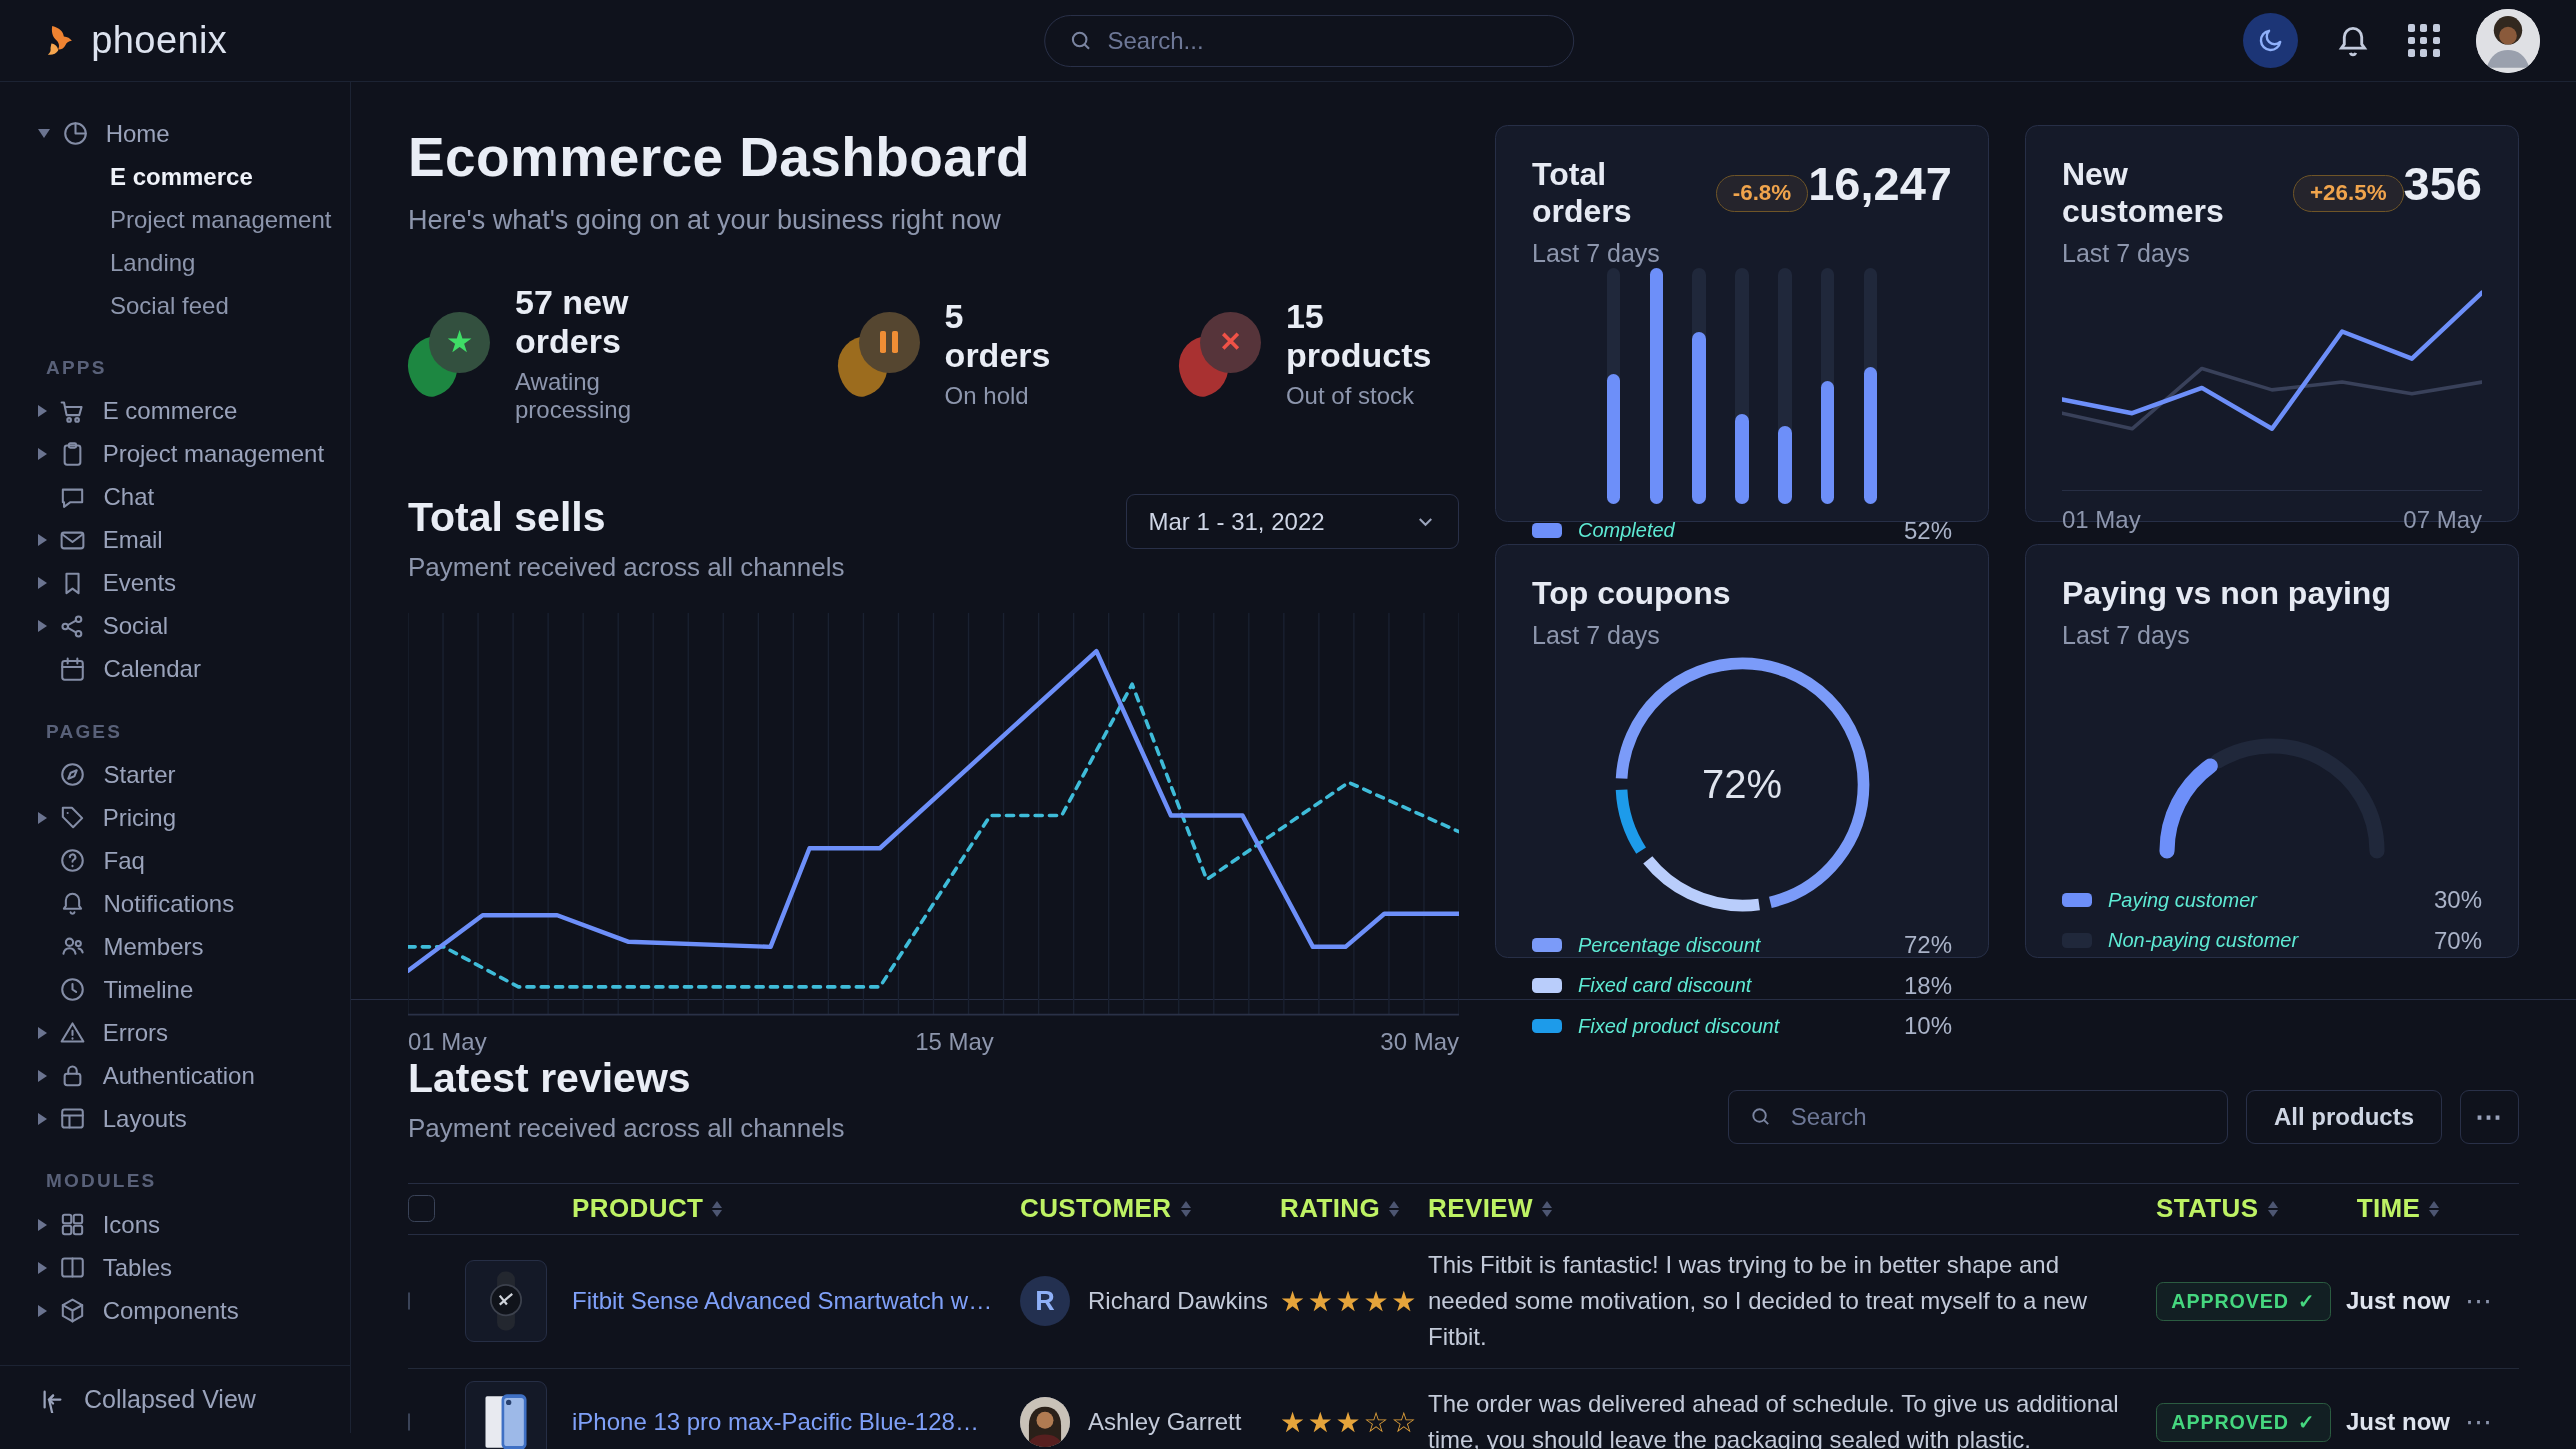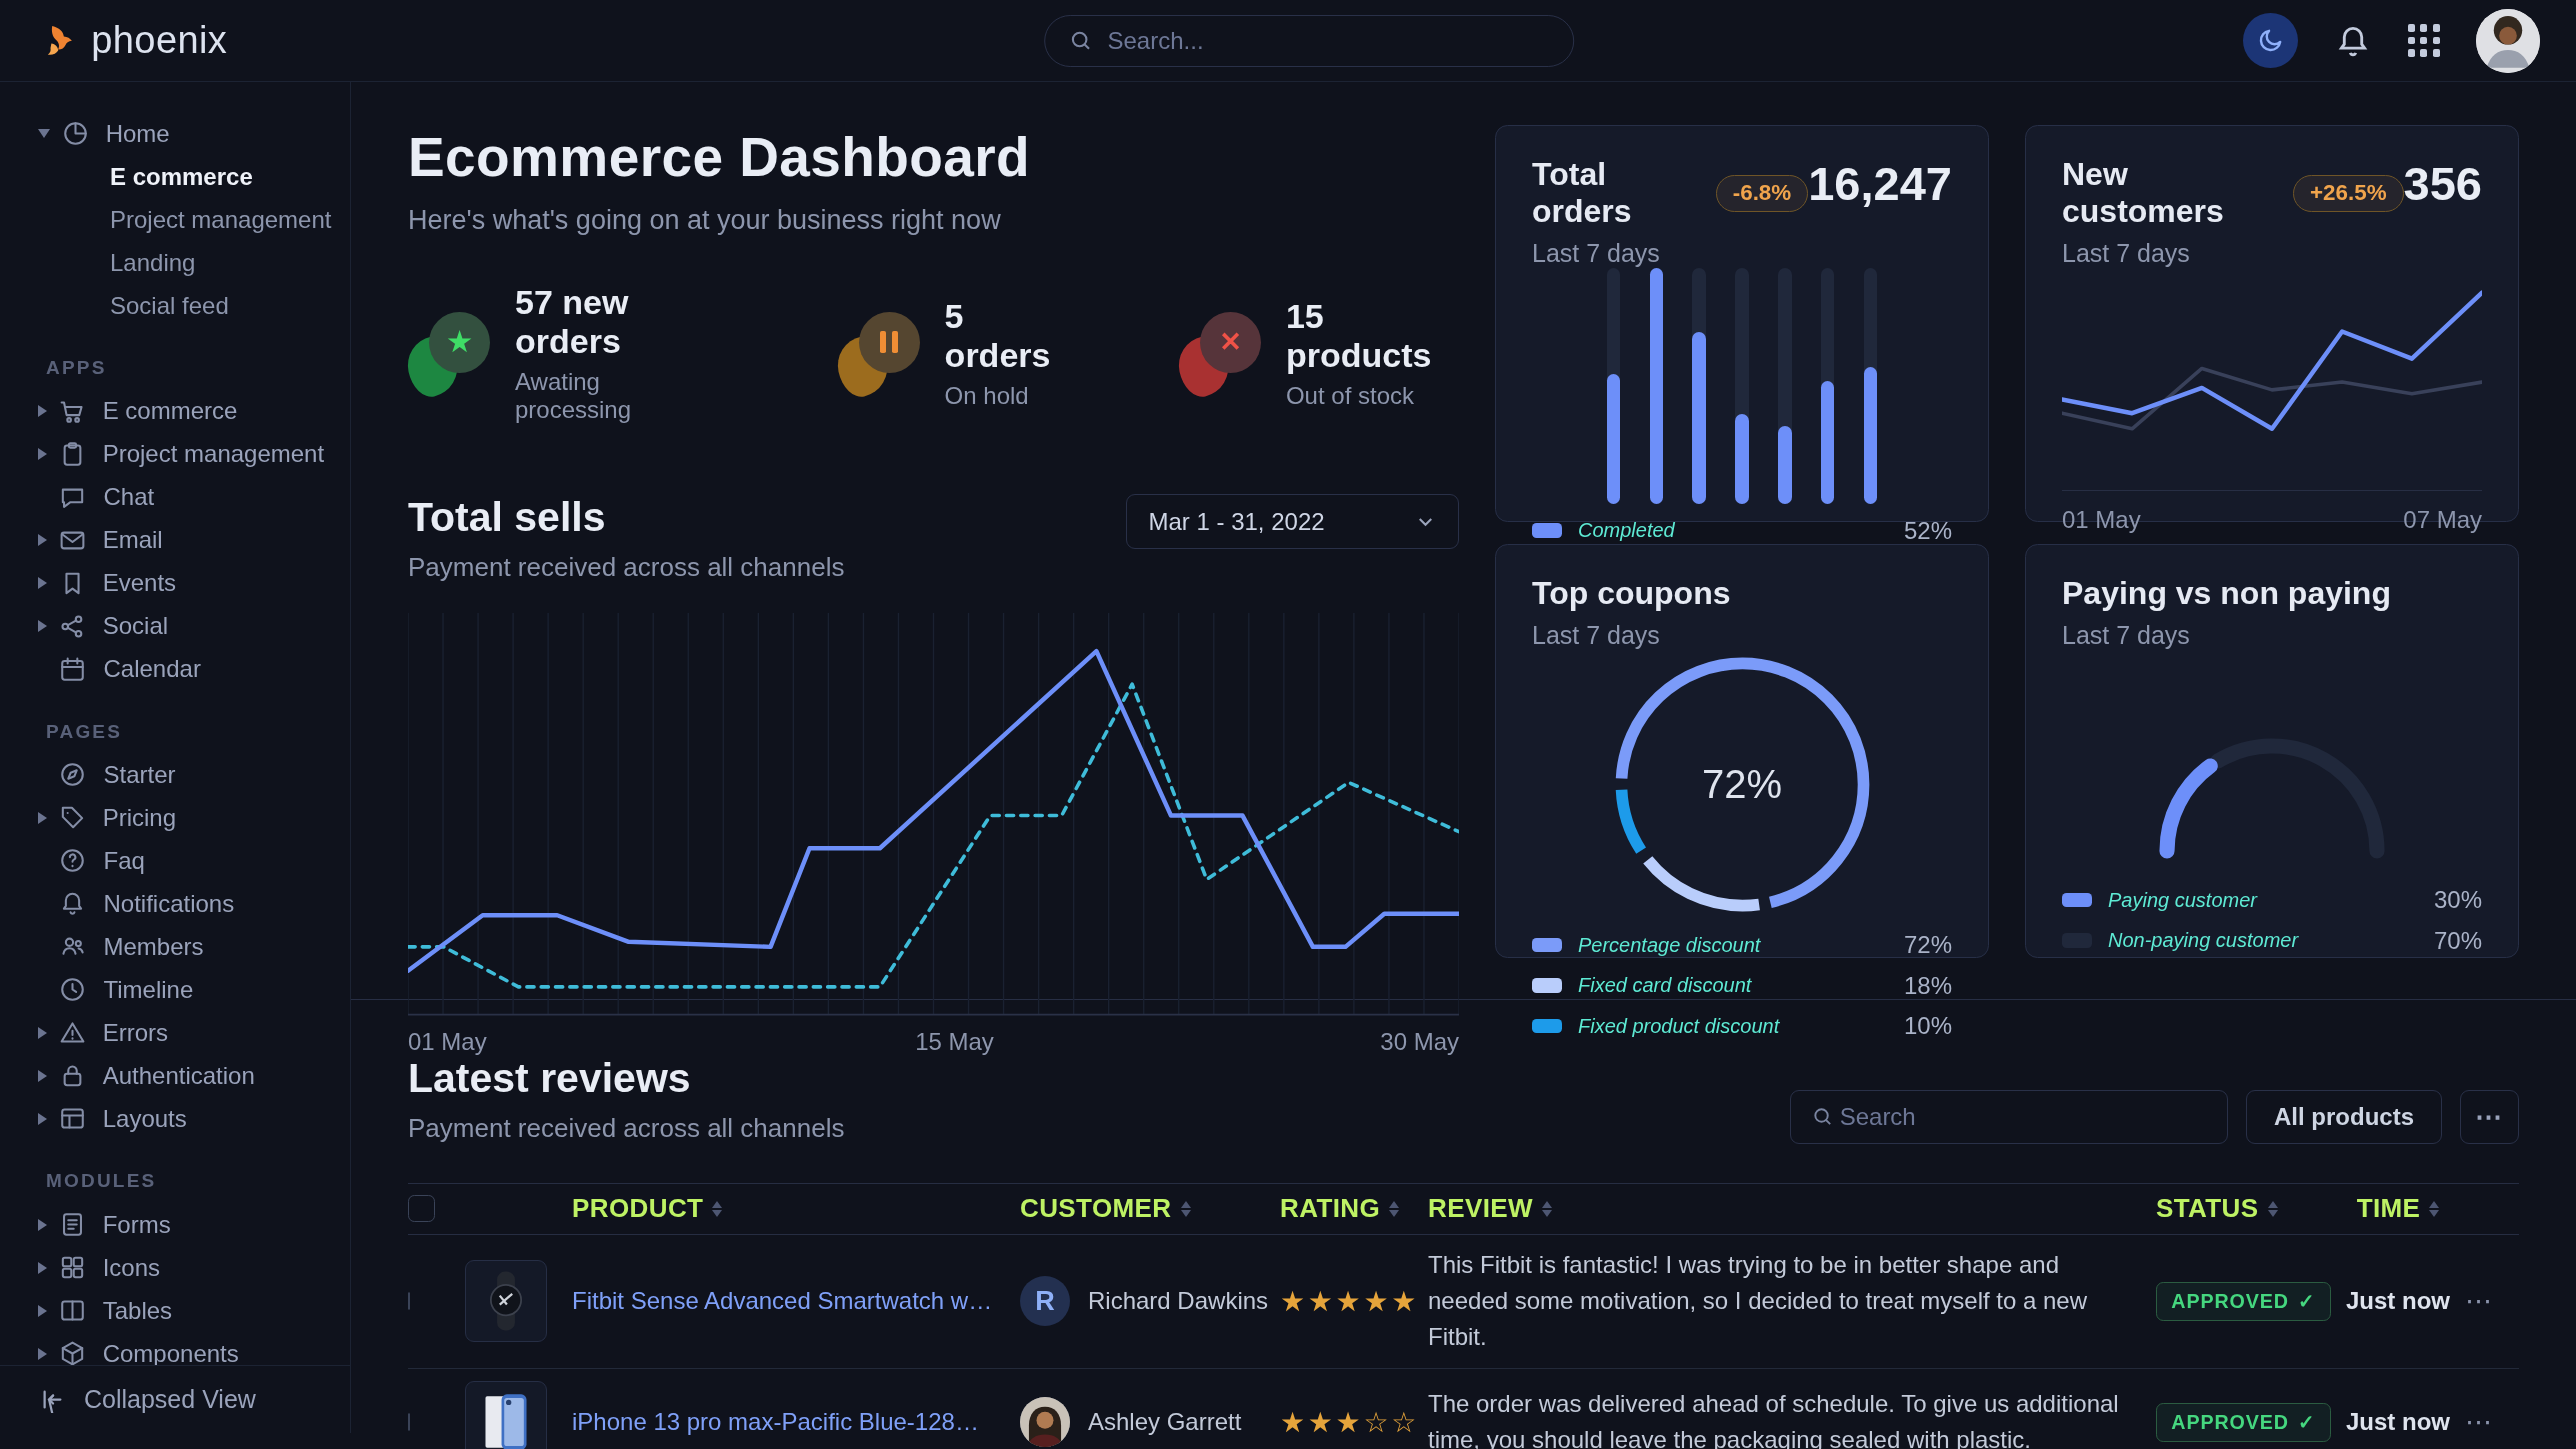--- a/index.html
+++ b/index.html
@@ -103,21 +103,21 @@
   .cust-xlabels { display:flex; justify-content:space-between; border-top:1.8px solid #272e44; margin-top:5.4px; padding-top:14.3px; font-size:24px; color:#8d96ad; }
   
   .donut-wrap { flex:1; display:flex; align-items:center; justify-content:center; position:relative; }
   .donut-center { position:absolute; font-size:40px; color:#dfe4ee; }
   
   .gauge-wrap { flex:1; display:flex; align-items:center; justify-content:center; }
   
   .section-divider { height:1.8px; background:#272e44; margin:41px -57px 0 -57px; }
   .reviews-head { display:flex; justify-content:space-between; align-items:flex-end; margin-top:55px; }
   .reviews-tools { display:flex; gap:18px; align-items:center; }
-  .tbl-search { width:438px; height:54px; border:1.8px solid #293048; border-radius:9px; display:flex; align-items:center; gap:6px; padding:0 19.7px; color:#6d7796; font-size:24px; }
+  .tbl-search { width:500px; height:54px; border:1.8px solid #293048; border-radius:9px; display:flex; align-items:center; gap:19px; padding:0 19.7px; color:#6d7796; font-size:24px; }
   .btn-outline { height:54px; padding:0 27px; border:1.8px solid #293048; border-radius:9px; background:transparent; color:#ced5e3; font-size:24px; font-weight:bold; display:flex; align-items:center; cursor:pointer; }
   .btn-more { height:54px; width:59px; justify-content:center; padding:0; color:#9aa3bb; font-size:27px; letter-spacing:1.8px; }
   
   .table { margin-top:39px; }
   .t-grid { display:grid; grid-template-columns:57px 107px 448px 260px 148px 1fr 175px 134px 54px; align-items:center; }
   .t-head { height:52px; border-top:1.8px solid #262d42; border-bottom:1.8px solid #262d42; }
   .t-col { display:flex; align-items:center; gap:9px; font-size:26px; font-weight:bold; color:#bef264; letter-spacing:0.4px; }
   .t-col.center { justify-content:center; }
   .sort { display:flex; flex-direction:column; gap:2.7px; }
   .sort i { width:0; height:0; border-left:5.4px solid transparent; border-right:5.4px solid transparent; }
@@ -378,30 +378,20 @@
           <span class="caret"></span>
           <span class="s-icon">
             <svg width="29" height="29" viewBox="0 0 24 24" fill="none" stroke="currentColor" stroke-width="1.7" stroke-linecap="round" stroke-linejoin="round">
               <rect x="3.5" y="4.5" width="17" height="15" rx="2"></rect>
               <path d="M3.5 9.5h17M9.5 9.5v10"></path>
             </svg>
           </span>
           <span>Layouts</span>
         </div>
         <div class="side-label">MODULES</div>
-        <div class="side-item">
-          <span class="caret"></span>
-          <span class="s-icon">
-            <svg width="29" height="29" viewBox="0 0 24 24" fill="none" stroke="currentColor" stroke-width="1.7" stroke-linecap="round" stroke-linejoin="round">
-              <rect x="5" y="3.5" width="14" height="17" rx="2"></rect>
-              <path d="M8.5 8.5h7M8.5 12h7M8.5 15.5h4.5"></path>
-            </svg>
-          </span>
-          <span>Forms</span>
-        </div>
         <div class="side-item">
           <span class="caret"></span>
           <span class="s-icon">
             <svg width="29" height="29" viewBox="0 0 24 24" fill="none" stroke="currentColor" stroke-width="1.7" stroke-linecap="round" stroke-linejoin="round">
               <rect x="4" y="4" width="7" height="7" rx="1.5"></rect>
               <rect x="13" y="4" width="7" height="7" rx="1.5"></rect>
               <rect x="4" y="13" width="7" height="7" rx="1.5"></rect>
               <rect x="13" y="13" width="7" height="7" rx="1.5"></rect>
             </svg>
           </span>

